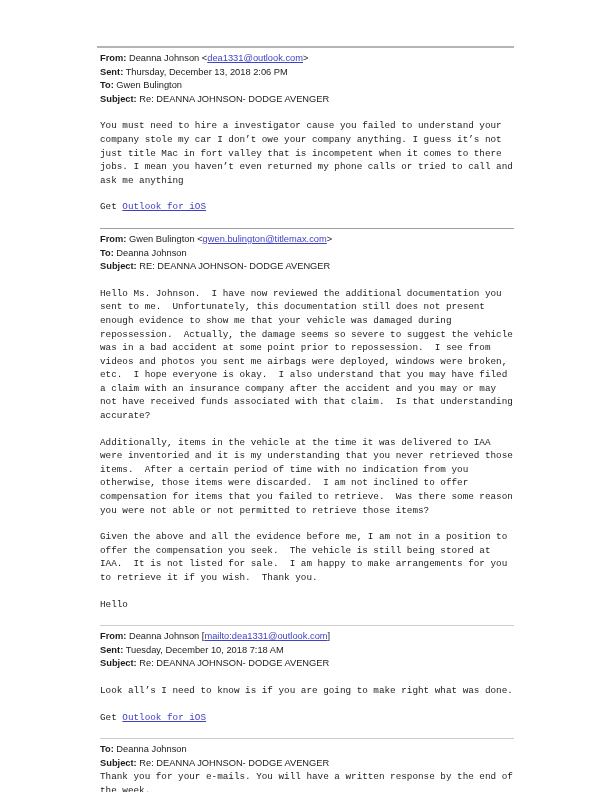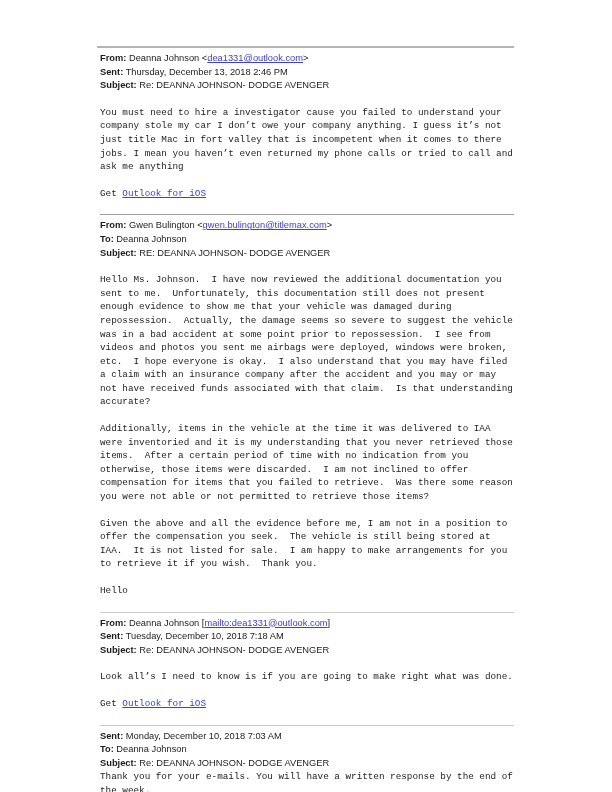--- a/index.html
+++ b/index.html
@@ -36,21 +36,22 @@
 </head>
 <body>
 
 <div class="page">
 
   <hr class="divider divider--top">
 
   <section>
     <div>
       <p class="hline"><span class="lbl">From:</span> <span>Deanna Johnson &lt;</span><a class="lnk">dea1331@outlook.com</a><span>&gt;</span></p>
-      <p class="hline"><span class="lbl">Sent:</span> <span>Thursday, December 13, 2018 2:46 PM</span></p>
+      <p class="hline"><span class="lbl">Sent:</span> <span>Thursday, December 13, 2018 2:06 PM</span></p>
+      <p class="hline"><span class="lbl">To:</span> <span>Gwen Bulington</span></p>
       <p class="hline"><span class="lbl">Subject:</span> <span>Re: DEANNA JOHNSON- DODGE AVENGER</span></p>
     </div>
     <p class="para">You must need to hire a investigator cause you failed to understand your company stole my car I don’t owe your company anything. I guess it’s not just title Mac in fort valley that is incompetent when it comes to there jobs. I mean you haven’t even returned my phone calls or tried to call and ask me anything</p>
     <p class="para"><span>Get</span> <a class="lnk">Outlook for iOS</a></p>
   </section>
 
   <hr class="divider">
 
   <section>
     <div>
@@ -73,21 +74,20 @@
       <p class="hline"><span class="lbl">Subject:</span> <span>Re: DEANNA JOHNSON- DODGE AVENGER</span></p>
     </div>
     <p class="para">Look all’s I need to know is if you are going to make right what was done.</p>
     <p class="para"><span>Get</span> <a class="lnk">Outlook for iOS</a></p>
   </section>
 
   <hr class="divider divider--light">
 
   <section>
     <div>
-      <p class="hline"><span class="lbl">Sent:</span> <span>Monday, December 10, 2018 7:03 AM</span></p>
       <p class="hline"><span class="lbl">To:</span> <span>Deanna Johnson</span></p>
       <p class="hline"><span class="lbl">Subject:</span> <span>Re: DEANNA JOHNSON- DODGE AVENGER</span></p>
     </div>
     <p class="para para--tight">Thank you for your e-mails. You will have a written response by the end of the week.</p>
     <p class="para">Sent from my iPhone</p>
   </section>
 
 </div>
 
 </body></html>

